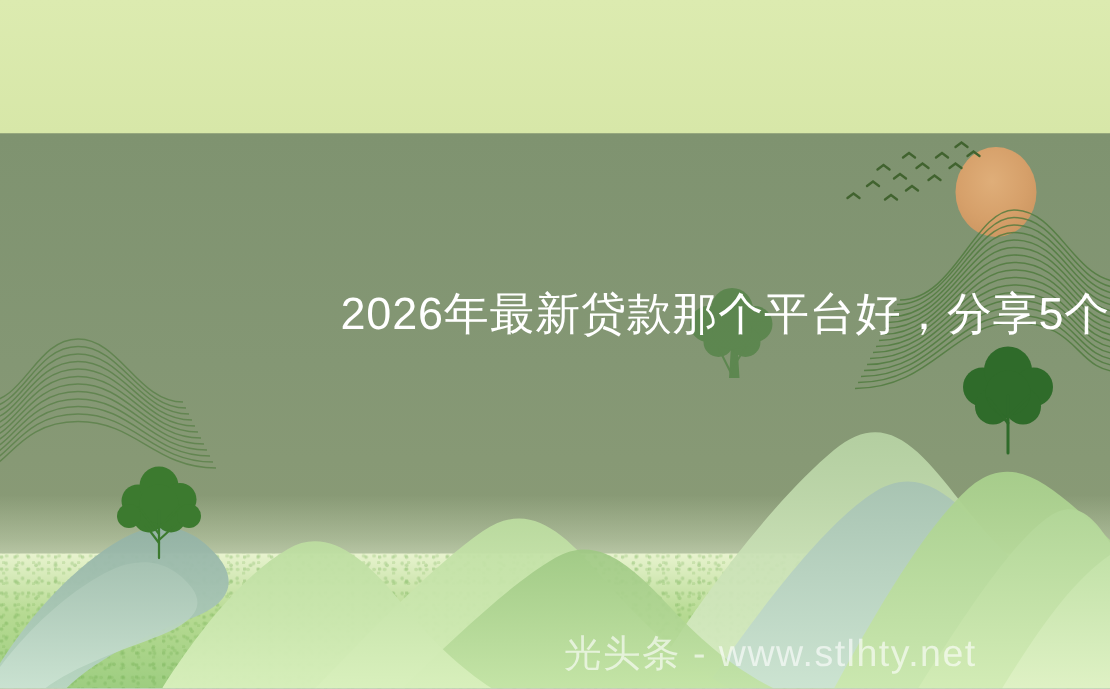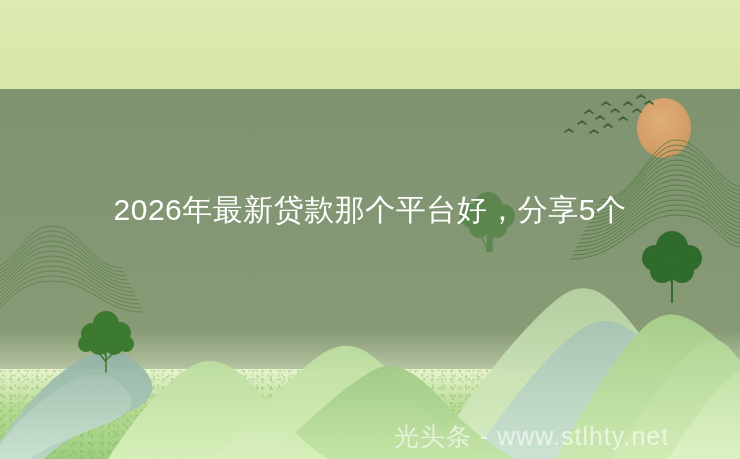--- a/index.html
+++ b/index.html
@@ -73,37 +73,37 @@
     height: 459px;
     pointer-events: none;
   }
 
   
   .title-wrap {
     position: absolute;
     left: 0;
     top: 186px;
     width: 740px;
-    text-align: center;
+    text-align: right;
     z-index: 40;
   }
   .title-line {
     display: block;
     color: #ffffff;
     font-size: 30px;
     line-height: 47px;
     letter-spacing: .5px;
     font-weight: 400;
     white-space: nowrap;
   }
 
   
   .watermark {
     position: absolute;
-    left: 394px;
+    left: 376px;
     top: 421px;
     z-index: 50;
     color: rgba(255,255,255,.62);
     font-size: 25px;
     line-height: 30px;
     letter-spacing: 1px;
     white-space: nowrap;
   }
 </style>
 </head>

